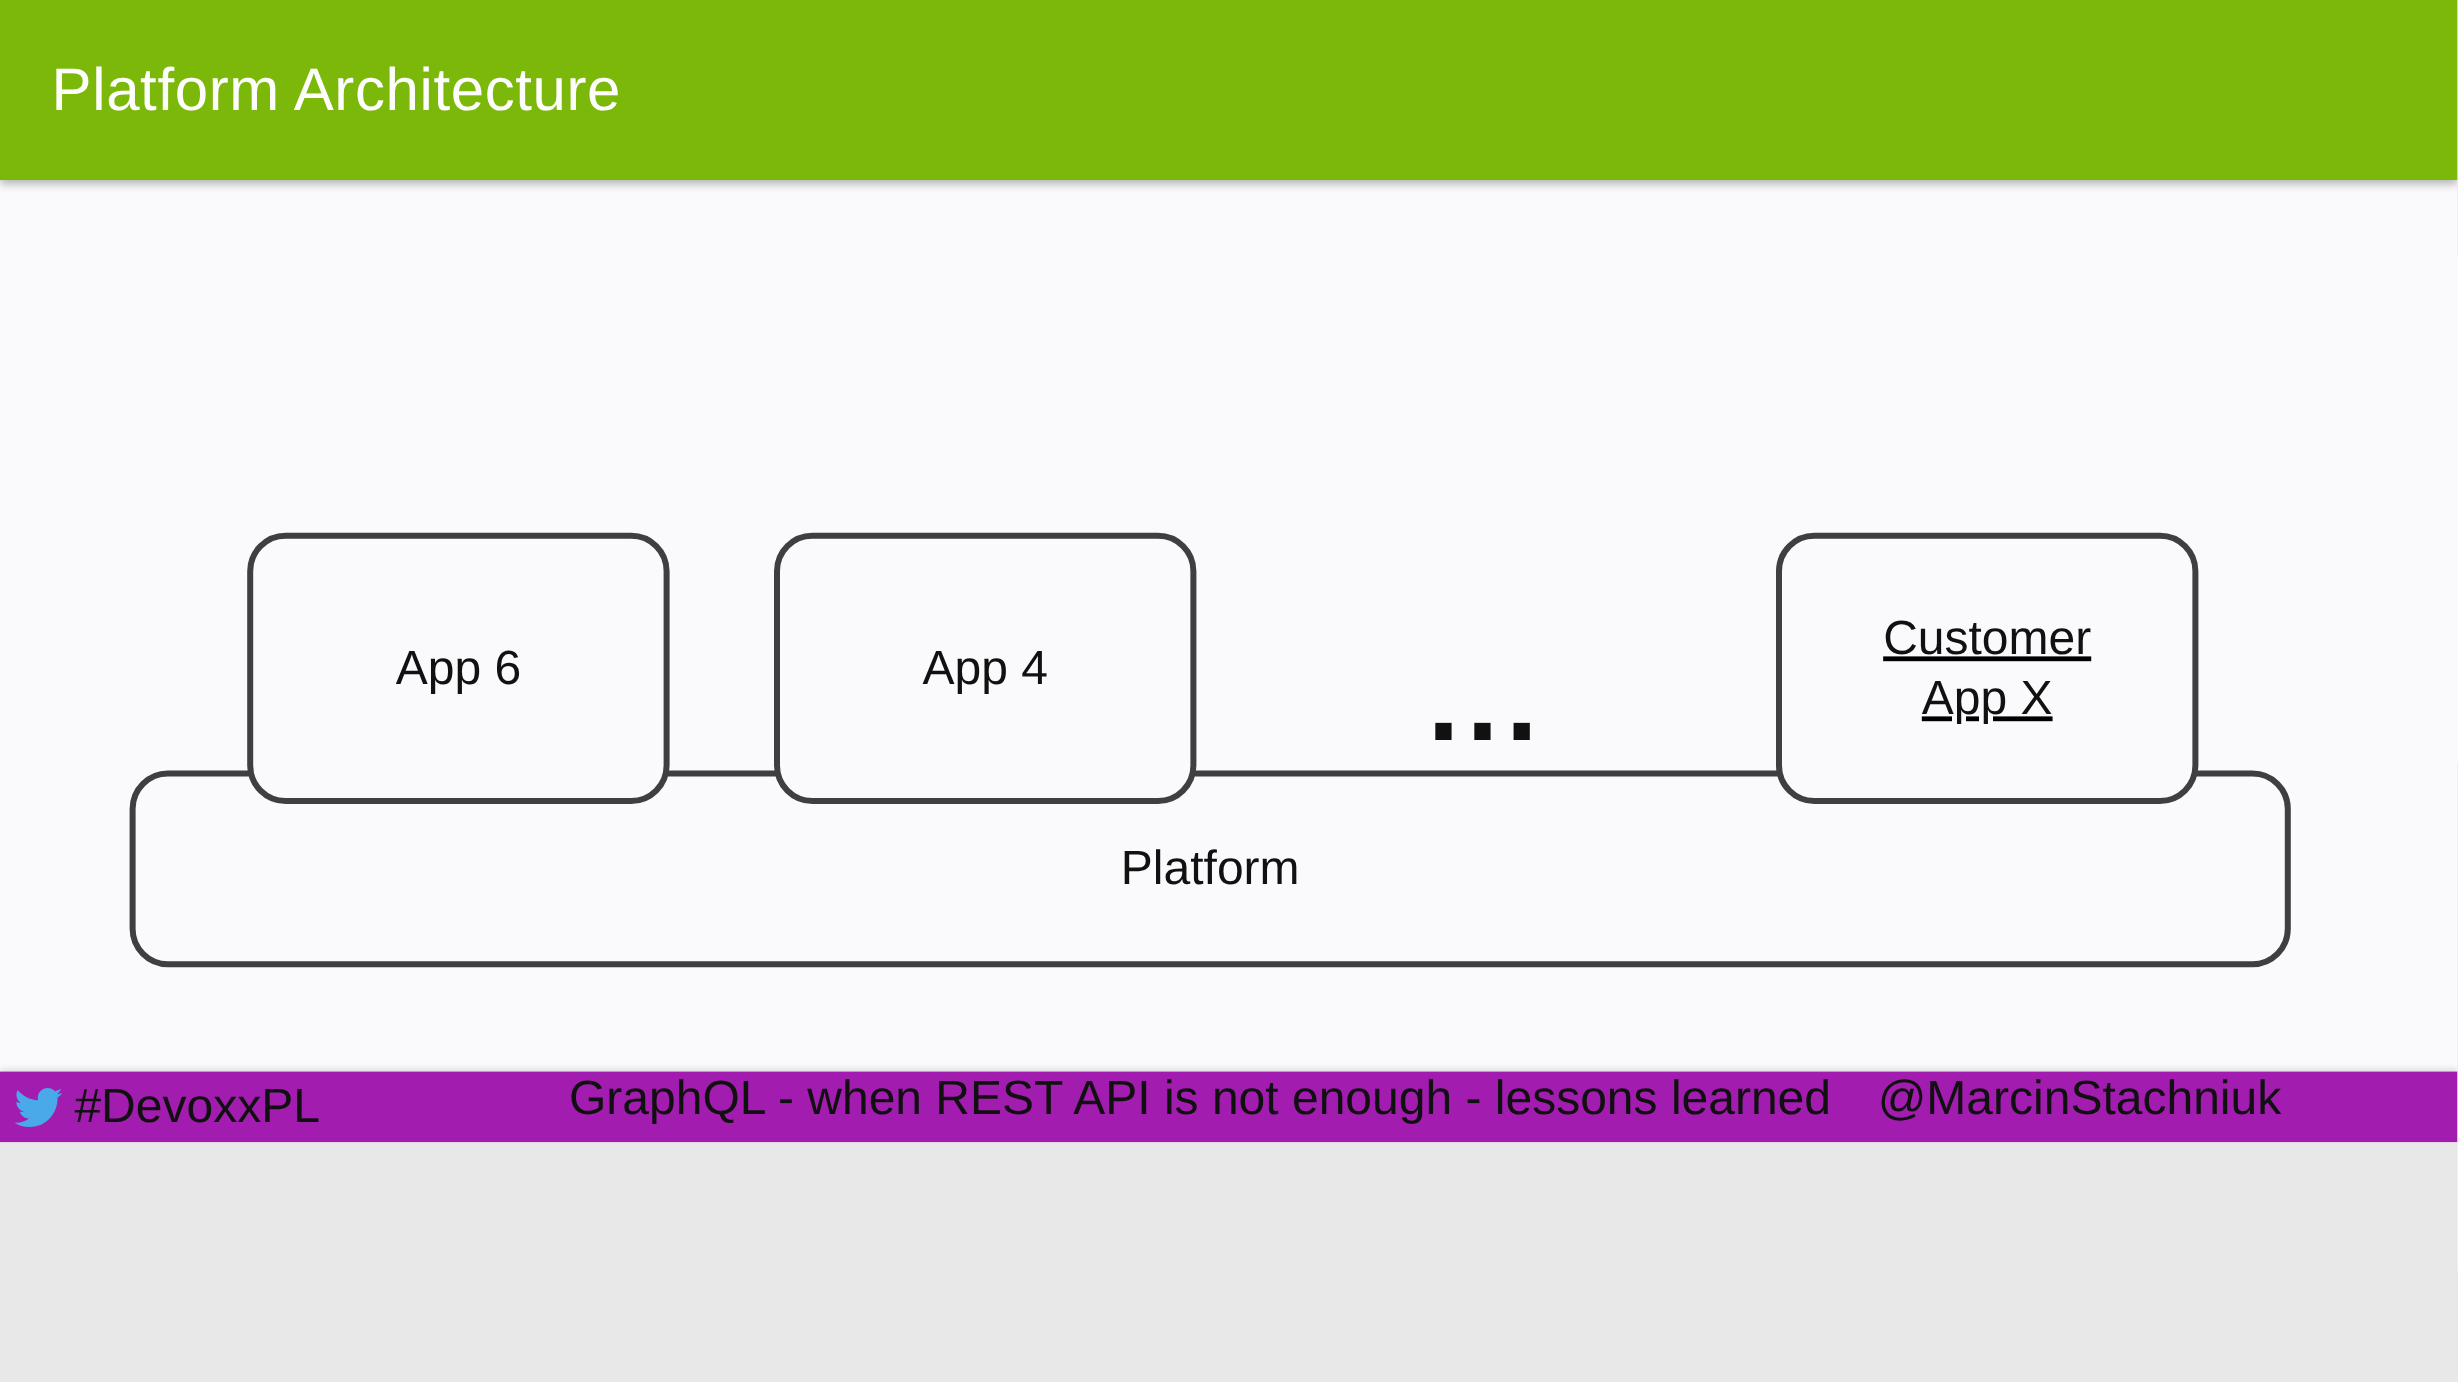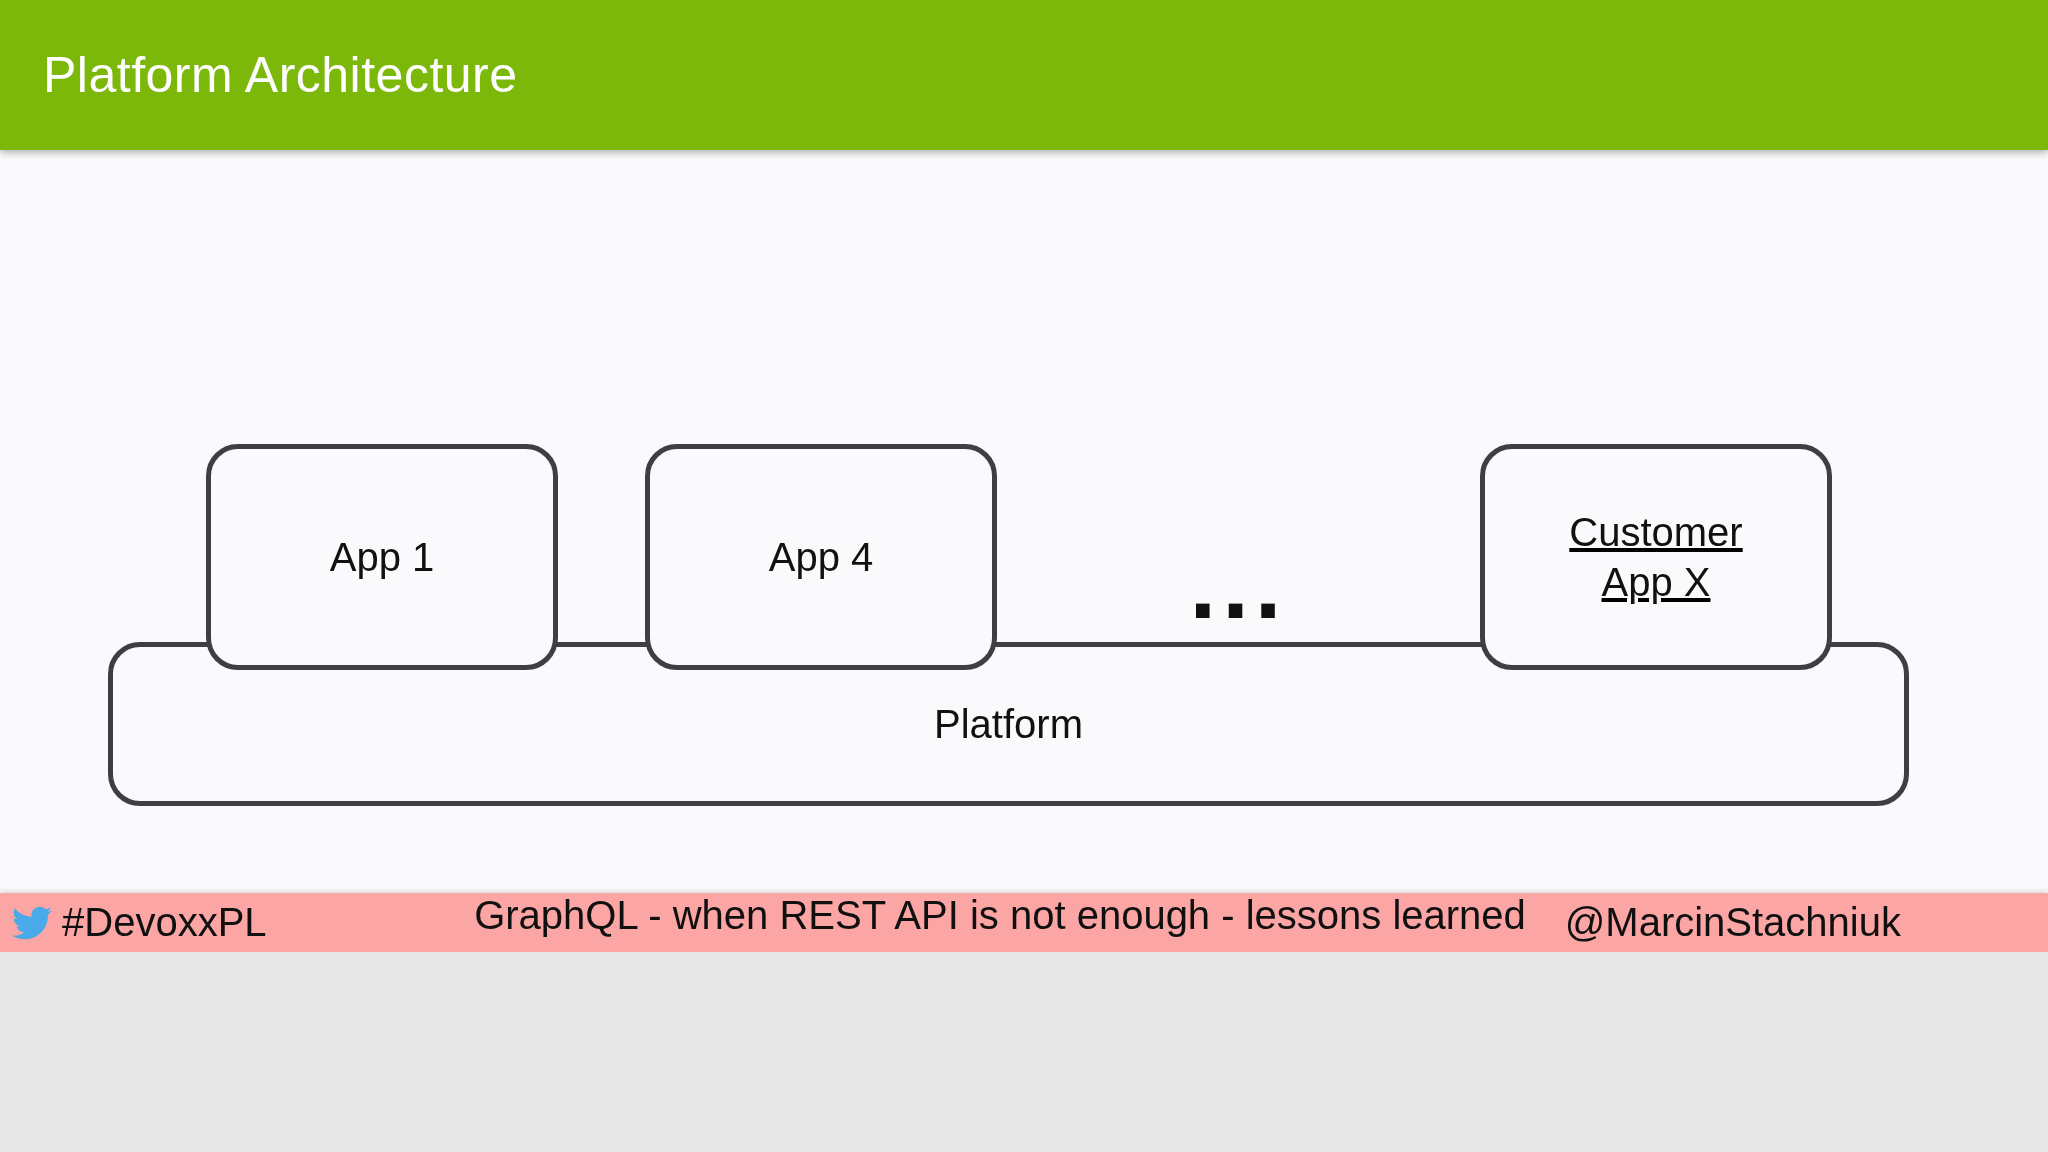--- a/index.html
+++ b/index.html
@@ -93,21 +93,21 @@
     color: #111111;
     z-index: 2;
   }
 
   
   .footer {
     position: absolute;
     left: 0; bottom: 0;
     width: 100%;
     height: 59px;
-    background: #fca5a5;
+    background: #a21caf;
     box-shadow: 0 -2px 5px rgba(0,0,0,0.12);
     z-index: 5;
   }
   .footer-left {
     position: absolute;
     left: 10px;
     top: 0;
     height: 100%;
     display: flex;
     align-items: center;
@@ -131,38 +131,37 @@
     height: 100%;
     display: flex;
     justify-content: center;
   }
   .footer-right {
     position: absolute;
     right: 147px;
     top: 0;
     height: 100%;
     display: flex;
-    align-items: center;
   }
 </style>
 </head>
 <body>
 
 <div class="slide">
 
   <header class="header">
     <div class="header-title">Platform Architecture</div>
   </header>
 
   <div class="platform-box">
     <span class="platform-label">Platform</span>
   </div>
 
   <div class="app-box app-box-1">
-    <span class="app-label">App 1</span>
+    <span class="app-label">App 6</span>
   </div>
 
   <div class="app-box app-box-2">
     <span class="app-label">App 4</span>
   </div>
 
   <div class="app-box app-box-3">
     <span class="app-label">Customer
 App X</span>
   </div>

